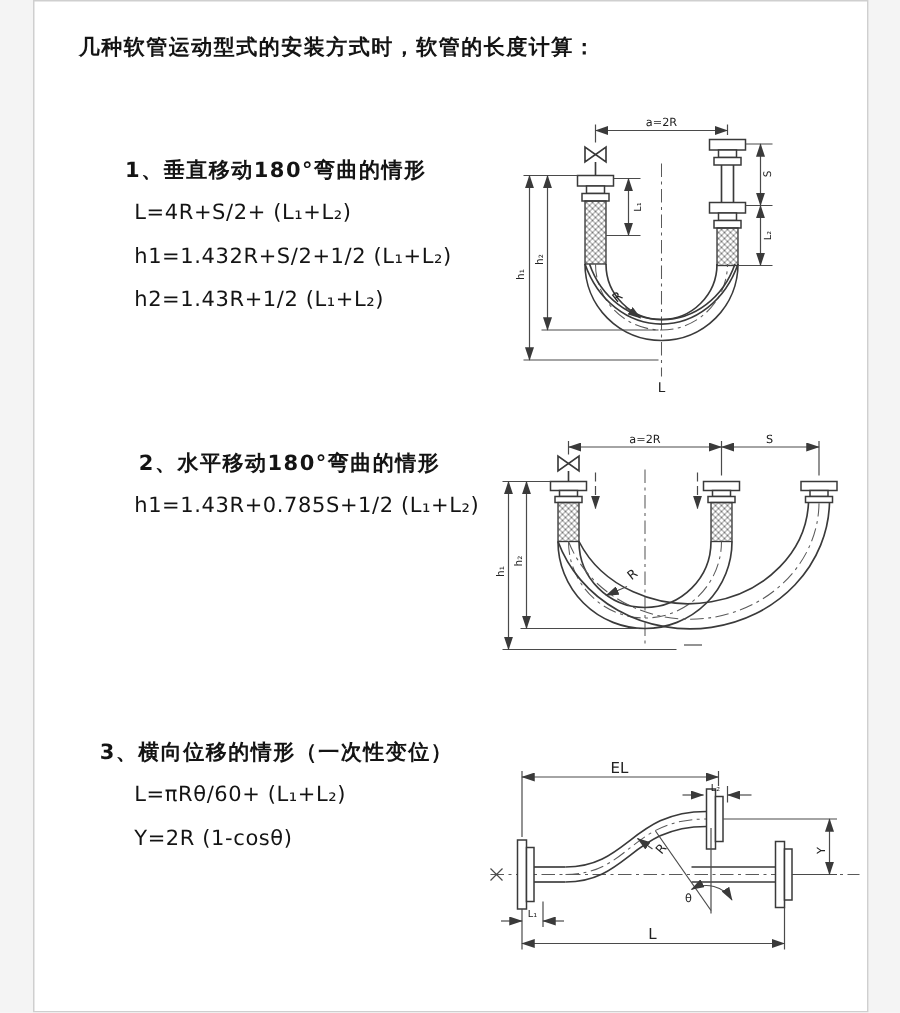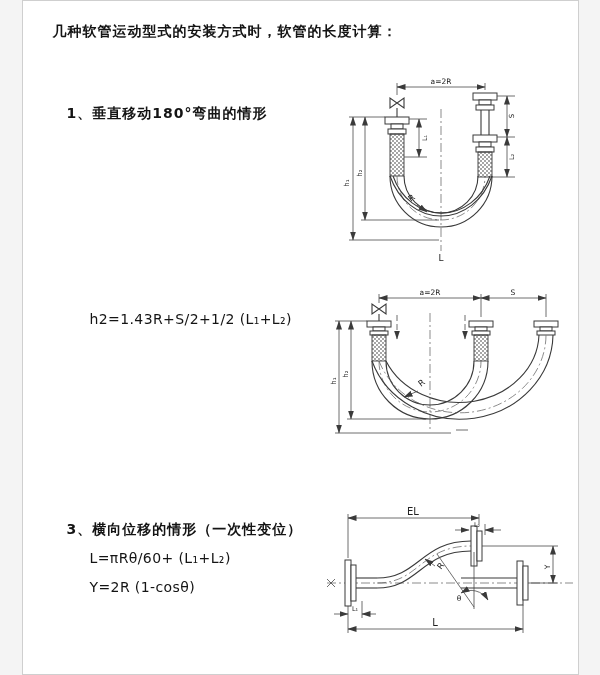--- a/index.html
+++ b/index.html
@@ -27,20 +27,25 @@
 </style>
 </head>
 <body>
 
 <div class="page">
 
   <div class="title">几种软管运动型式的安装方式时，软管的长度计算：</div>
 
   <div class="section" style="top:104px">
     <p class="heading">1、垂直移动180°弯曲的情形</p>
+    <div class="formulas">
+      <p class="formula">L=4R+S/2+ (L₁+L₂)</p>
+      <p class="formula">h1=1.432R+S/2+1/2 (L₁+L₂)</p>
+      <p class="formula">h2=1.43R+1/2 (L₁+L₂)</p>
+    </div>
   </div>
 
   <svg class="diagram" style="left:312px; top:70px" width="278" height="196" viewBox="0 0 278 196">
     <defs>
       <marker id="m1e" markerWidth="9" markerHeight="6" refX="8.5" refY="3" orient="auto" markerUnits="userSpaceOnUse">
         <path d="M0,0L9,3L0,6Z" fill="#3a3a3a"></path>
         </marker>
       <marker id="m1s" markerWidth="9" markerHeight="6" refX="0.5" refY="3" orient="auto" markerUnits="userSpaceOnUse">
         <path d="M9,0L0,3L9,6Z" fill="#3a3a3a"></path>
         </marker>
@@ -125,22 +130,23 @@
 
     <g>
       <text transform="translate(76,131) rotate(-38)" font-size="8.5">R</text>
       <line class="dim" x1="82" y1="134" x2="92" y2="141" marker-end="url(#m1e)"></line>
     </g>
 
     <text x="106" y="190" font-size="9" text-anchor="middle">L</text>
   </svg>
 
   <div class="section" style="top:299px">
+    <p class="heading">2、水平移动180°弯曲的情形</p>
     <div class="formulas">
-      <p class="formula">h2=1.43R+S/2+1/2 (L₁+L₂)</p>
+      <p class="formula">h1=1.43R+0.785S+1/2 (L₁+L₂)</p>
     </div>
   </div>
 
   <svg class="diagram" style="left:308px; top:286px" width="285" height="160" viewBox="0 0 285 160">
     <defs>
       <marker id="m2e" markerWidth="9" markerHeight="6" refX="8.5" refY="3" orient="auto" markerUnits="userSpaceOnUse">
         <path d="M0,0L9,3L0,6Z" fill="#3a3a3a"></path>
         </marker>
       <marker id="m2s" markerWidth="9" markerHeight="6" refX="0.5" refY="3" orient="auto" markerUnits="userSpaceOnUse">
         <path d="M9,0L0,3L9,6Z" fill="#3a3a3a"></path>
@@ -220,21 +226,21 @@
       <line class="hd" x1="66" y1="28" x2="66" y2="52" marker-end="url(#m2e)"></line>
       <line class="hd" x1="134" y1="28" x2="134" y2="52" marker-end="url(#m2e)"></line>
     </g>
 
     <g>
       <text transform="translate(90,100) rotate(-38)" font-size="8.5">R</text>
       <line class="dim" x1="87" y1="104" x2="73" y2="110" marker-end="url(#m2e)"></line>
     </g>
   </svg>
 
-  <div class="section" style="top:520px">
+  <div class="section" style="top:492px">
     <p class="heading">3、横向位移的情形（一次性变位）</p>
     <div class="formulas">
       <p class="formula">L=πRθ/60+ (L₁+L₂)</p>
       <p class="formula">Y=2R (1-cosθ)</p>
     </div>
   </div>
 
   <svg class="diagram" style="left:298px; top:503px" width="295" height="140" viewBox="0 0 295 140">
     <defs>
       <marker id="m3e" markerWidth="9" markerHeight="6" refX="8.5" refY="3" orient="auto" markerUnits="userSpaceOnUse">

